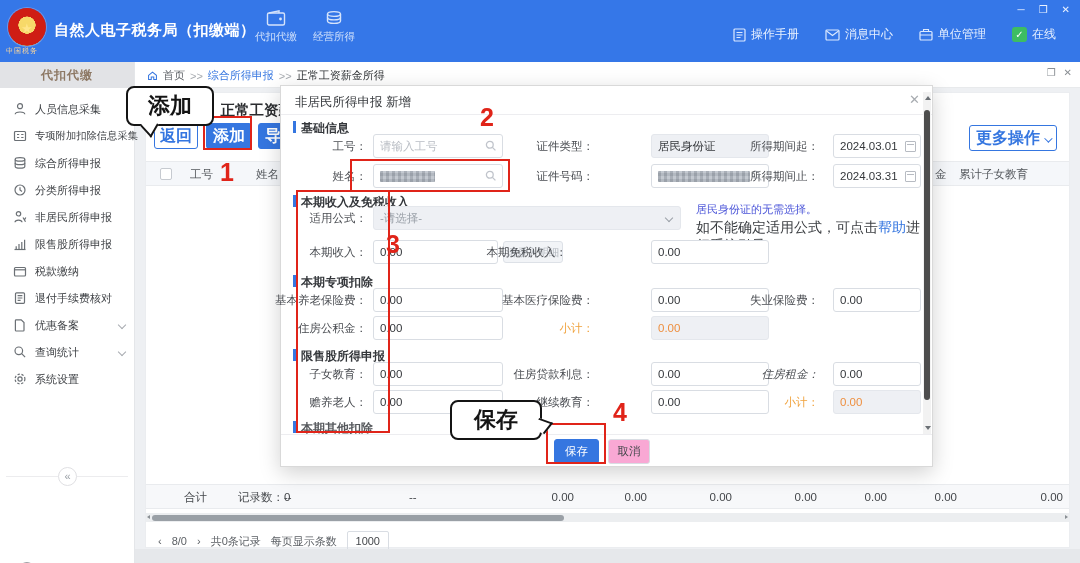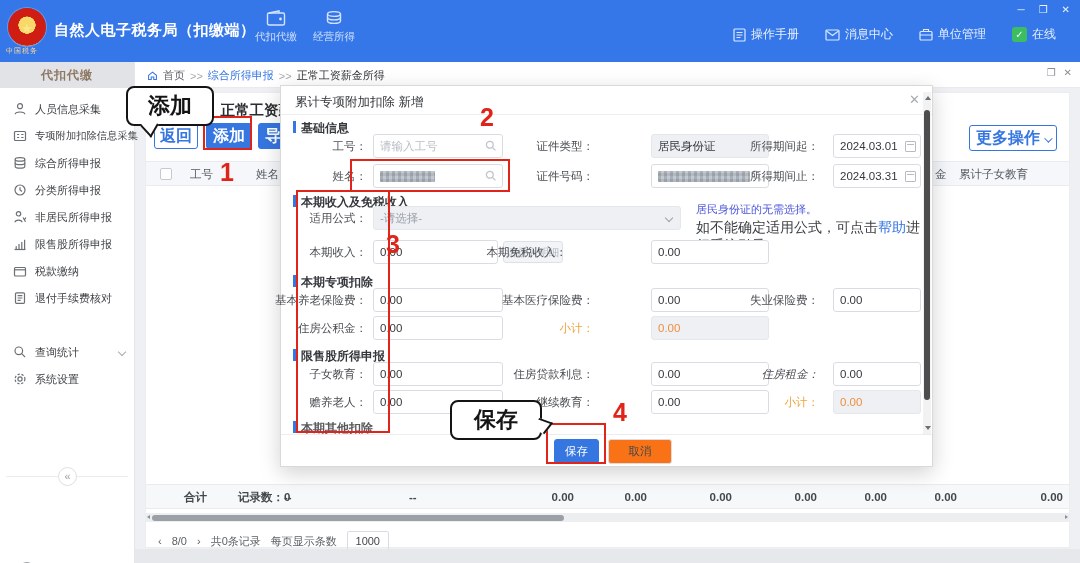--- a/index.html
+++ b/index.html
@@ -44,21 +44,21 @@
   
   .card { position:absolute; left:145px; top:92px; width:925px; height:456px; background:#fff; border:1px solid #ebedf0; }
   .pg-title { position:absolute; left:48px; top:8px; font-size:14.5px; font-weight:bold; color:#2b2d30; }
   .btn { position:absolute; height:26px; border-radius:3px; font-size:16px; text-align:center; line-height:24px; cursor:pointer;font-weight:bold; }
   .btn-line { border:1px solid #3576e0; color:#3576e0; background:#fff; }
   .btn-solid { background:#3576e0; color:#fff; border:1px solid #3576e0; }
   .caret-dn { display:inline-block; width:6px; height:6px; border-right:1.4px solid #3576e0; border-bottom:1.4px solid #3576e0; transform:rotate(45deg) translateY(-2px); margin-left:4px; }
   .thead { position:absolute; left:0; top:68px; width:923px; height:25px; background:#f5f7fa; border-top:1px solid #e9ebee; border-bottom:1px solid #e9ebee; font-size:11.5px; color:#54585d; }
   .thead .cb { position:absolute; left:14px; top:6px; width:12px; height:12px; border:1px solid #c6cad0; border-radius:2px; background:#fff; }
   .tsum { position:absolute; left:0; top:391px; width:923px; height:25px; background:#f7f8fa; border-top:1px solid #e9ebee; border-bottom:1px solid #e9ebee; font-size:11.5px; color:#44474b; line-height:24px; }
-  .tsum span { position:absolute;font-weight:bold; }
+  .tsum span { position:absolute; }
   .hscroll { position:absolute; left:0; top:420px; width:923px; height:9px; background:#eceef0; }
   .hscroll .thumb { position:absolute; left:6px; top:1.5px; width:412px; height:6px; background:#9aa0a6; border-radius:3px; }
   .hs-ar { position:absolute; top:2px; width:0; height:0; border-top:2.5px solid transparent; border-bottom:2.5px solid transparent; }
   .pgn { position:absolute; left:12px; top:438px; display:flex; align-items:center; gap:10px; font-size:11px; color:#5b5f64; }
   .pgn .sizebox { width:42px; height:20px; border:1px solid #d9dde3; border-radius:2px; text-align:center; line-height:18px; color:#44474b; }
   .footstrip { position:absolute; left:135px; top:549px; width:945px; height:14px; background:#e6e8eb; }
 
   
   .dlg { position:absolute; left:280px; top:85px; width:653px; height:382px; background:#fff; border:1px solid #d9d9d9; box-shadow:0 6px 20px rgba(0,0,0,.18); z-index:50; }
   .dlg-title { position:absolute; left:14px; top:8px; font-size:12.5px; color:#34373b; }
@@ -233,20 +233,29 @@
   </div>
   <div class="sb-item" style="top:225px;">
     <svg width="14" height="14" viewBox="0 0 14 14">
         <g fill="none" stroke="#6b7075" stroke-width="1.2">
           <rect x="2.5" y="1.8" width="9" height="10.5" rx="1"></rect>
           <path d="M4.6 4.6h4.8M4.6 7h4.8M4.6 9.4h3"></path>
         </g>
       </svg>
     <span>退付手续费核对</span>
   </div>
+  <div class="sb-item" style="top:252px;">
+    <svg width="14" height="14" viewBox="0 0 14 14">
+        <g fill="none" stroke="#6b7075" stroke-width="1.2">
+          <path d="M3.2 1.8h5L11 4.6v7.6a.8.8 0 01-.8.8H3.2a.8.8 0 01-.8-.8V2.6a.8.8 0 01.8-.8z"></path>
+        </g>
+      </svg>
+    <span>优惠备案</span>
+    <span class="sb-caret"></span>
+  </div>
   <div class="sb-item" style="top:279px;">
     <svg width="14" height="14" viewBox="0 0 14 14">
         <g fill="none" stroke="#6b7075" stroke-width="1.2">
           <circle cx="5.8" cy="5.8" r="3.8"></circle>
           <path d="M8.7 8.7l3.4 3.4"></path>
         </g>
       </svg>
     <span>查询统计</span>
     <span class="sb-caret"></span>
   </div>
@@ -339,21 +348,21 @@
     <span>›</span>
     <span>共0条记录</span>
     <span>每页显示条数</span>
     <span class="sizebox">1000</span>
   </div>
 </div>
 
 <div class="footstrip"></div>
 
 <div class="dlg">
-  <div class="dlg-title">累计专项附加扣除 新增</div>
+  <div class="dlg-title">非居民所得申报 新增</div>
   <div class="dlg-x">✕</div>
   <div class="dlg-hr"></div>
 
   <div class="sec" style="top:34px;">基础信息</div>
 
   <div class="lab" style="right:565px; top:48px;">工号：</div>
   <div class="box" style="left:92px; top:48px; width:130px;">
     <span class="ph">请输入工号</span>
     <svg class="mag" width="12" height="12" viewBox="0 0 12 12">
         <g fill="none" stroke="#c0c4cb" stroke-width="1.3">
@@ -441,21 +450,21 @@
   <div class="box" style="left:92px; top:304px; width:130px;">0.00</div>
   <div class="lab" style="right:338px; top:304px;">继续教育：</div>
   <div class="box" style="left:370px; top:304px; width:118px;">0.00</div>
   <div class="lab osub" style="right:113px; top:304px;">小计：</div>
   <div class="box gbox oval" style="left:552px; top:304px; width:88px;">0.00</div>
 
   <div class="sec" style="top:334px; color:#55585c;">本期其他扣除</div>
 
   <div class="dfoot-hr"></div>
   <div class="dbtn btn-solid" style="left:273px; width:45px;">保存</div>
-  <div class="dbtn" style="left:327px; width:64px; background:#f97316; border:1px solid #d9dde3; color:#45484c;">取消</div>
+  <div class="dbtn" style="left:327px; width:42px; background:#f9a8d4; border:1px solid #d9dde3; color:#45484c;">取消</div>
 
   <div class="vscroll">
     <span class="var" style="top:4px; border-bottom:4px solid #6b7075;"></span>
     <span class="var" style="bottom:4px; border-top:4px solid #6b7075;"></span>
     <div class="vthumb"></div>
   </div>
 </div>
 
 <div class="ann" style="left:203px; top:116px; width:49px; height:34px;"></div>
 <div class="num" style="left:220px; top:158px;">1</div>

